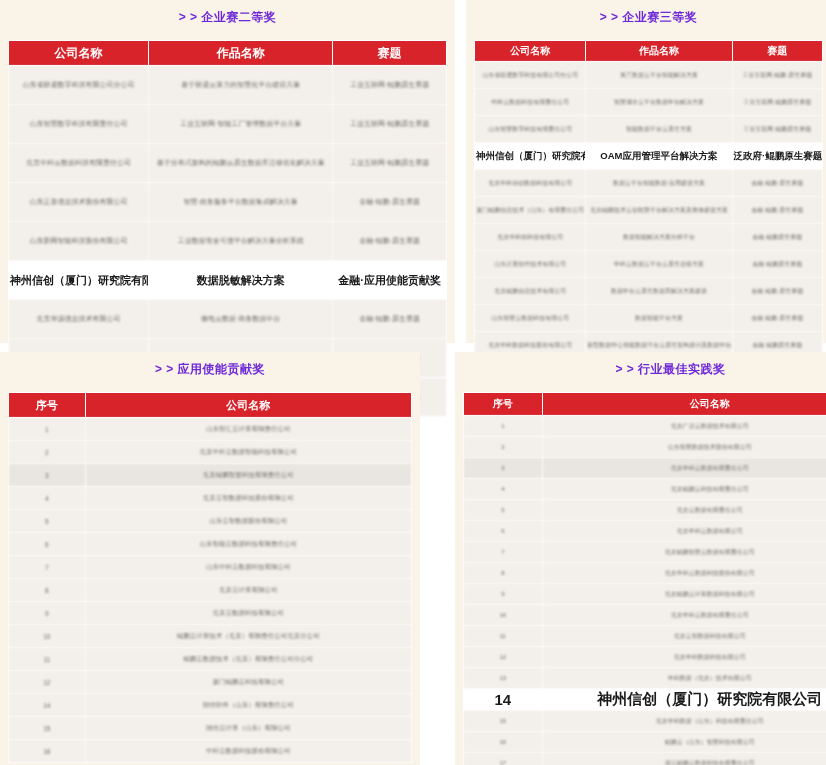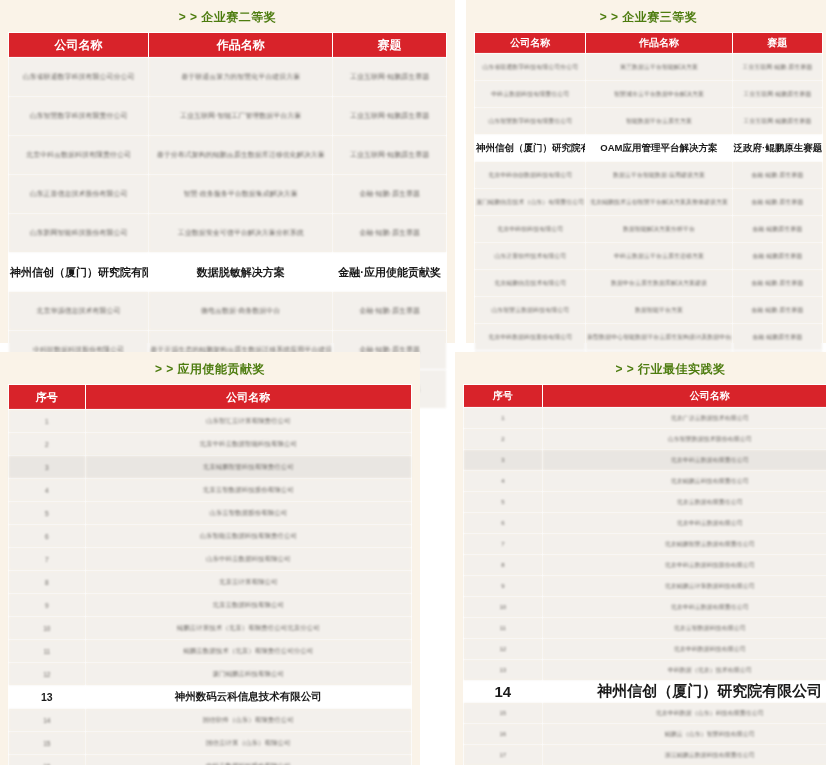--- a/index.html
+++ b/index.html
@@ -16,30 +16,31 @@
     overflow: hidden;
   }
   .panel {
     position: absolute;
     background: #faf3e8;
     padding: 6px 8px 8px 8px;
     box-sizing: border-box;
   }
   .panel-title {
     text-align: center;
-    color: #4d7c0f;
+    color: #6d28d9;
     font-weight: bold;
     font-size: 12px;
     letter-spacing: 0.5px;
     padding: 3px 0 6px 0;
   }
   table.awards {
     width: 100%;
     border-collapse: collapse;
     table-layout: fixed;
+    margin-top: 8px;
   }
   table.awards th {
     background: #d8232a;
     color: #ffffff;
     font-weight: bold;
     text-align: center;
     border: 1px solid #ffffff;
   }
   table.awards td {
     background: #f3f0ec;
@@ -288,24 +289,20 @@
             <td class="blurred">鲲鹏云计算技术（北京）有限责任公司北京分公司</td>
           </tr>
           <tr>
             <td class="blurred">11</td>
             <td class="blurred">鲲鹏云数据技术（北京）有限责任公司分公司</td>
           </tr>
           <tr>
             <td class="blurred">12</td>
             <td class="blurred">厦门鲲鹏云科技有限公司</td>
           </tr>
-          <tr class="highlight">
-            <td>13</td>
-            <td>神州数码云科信息技术有限公司</td>
-          </tr>
           <tr>
             <td class="blurred">14</td>
             <td class="blurred">国信软件（山东）有限责任公司</td>
           </tr>
           <tr>
             <td class="blurred">15</td>
             <td class="blurred">国信云计算（山东）有限公司</td>
           </tr>
           <tr>
             <td class="blurred">16</td>

